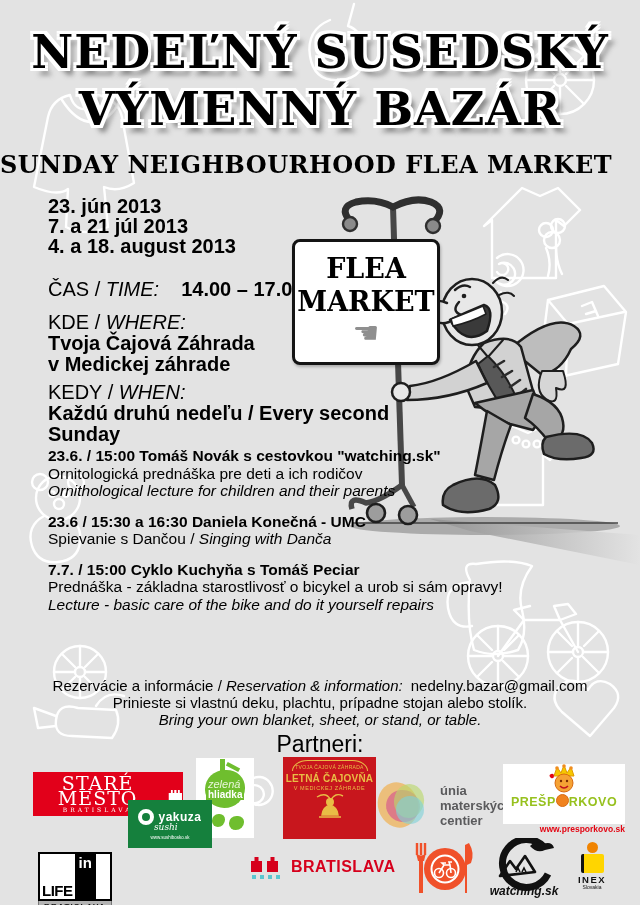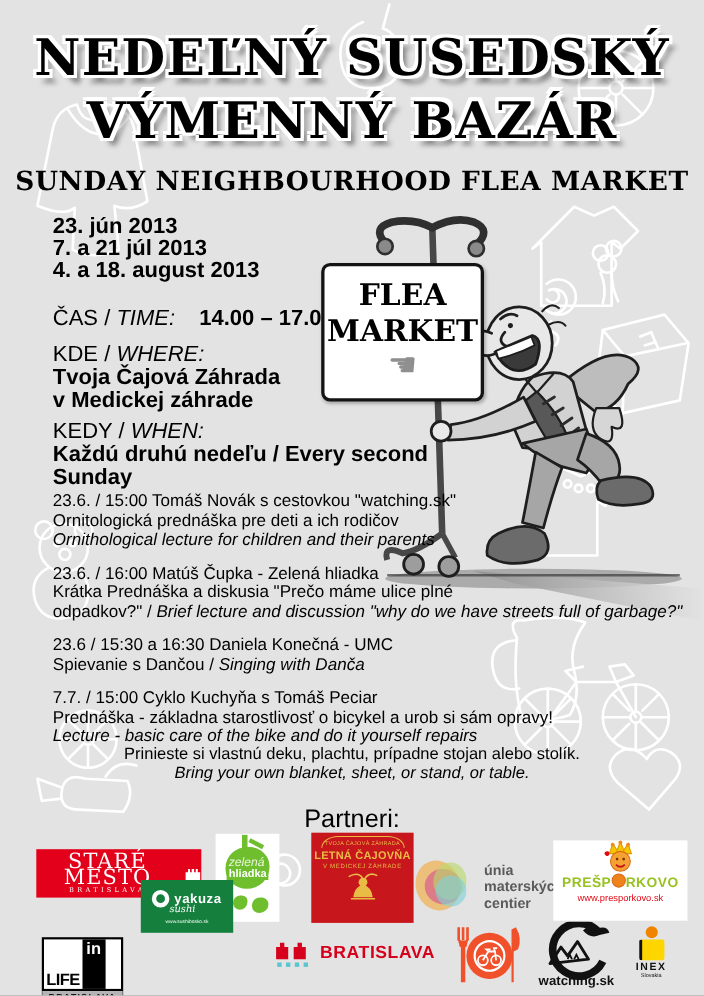--- a/index.html
+++ b/index.html
@@ -14,36 +14,36 @@
   .doodles{position:absolute;left:0;top:0;z-index:0;}
   .doodles *{stroke:#ffffff;fill:none;stroke-width:2.4;stroke-linecap:round;stroke-linejoin:round;}
 
   
   .title{left:0;right:0;top:24px;text-align:center;z-index:3;
     font-family:"DejaVu Serif",serif;font-weight:bold;color:#000;
     font-size:46px;line-height:57px;letter-spacing:1px;
     text-shadow:-3px -3px 0 #fff,3px -3px 0 #fff,-3px 3px 0 #fff,3px 3px 0 #fff,
                  0 -3px 0 #fff,0 3px 0 #fff,-3px 0 0 #fff,3px 0 0 #fff,
                  6px 7px 5px rgba(60,60,60,.55);}
-  .subtitle{left:0;right:0;top:150px;text-align:center;z-index:3;
+  .subtitle{left:0;right:0;top:150px;text-align:left;z-index:3;
     font-family:"DejaVu Serif",serif;font-weight:bold;color:#000;font-size:24px;letter-spacing:0.5px;}
 
   
   .info{left:48px;z-index:4;color:#000;}
   .dates{top:196px;font-size:20px;font-weight:bold;line-height:20px;}
   .dates div{margin-bottom:0px;}
   .time{top:278px;font-size:20px;line-height:22px;}
   .time .val{font-weight:bold;margin-left:22px;}
   .where{top:312px;font-size:20px;line-height:21px;}
   .when{top:382px;font-size:20px;line-height:21px;}
 
   
   .events{left:48px;top:447px;z-index:4;font-size:15.5px;line-height:17.5px;color:#000;width:592px;}
   .event{margin-bottom:13px;}
-  .ev-title{font-weight:normal;}
+  .ev-title{font-weight:bold;}
 
   
   .sign{left:292px;top:239px;width:142px;height:110px;background:#fff;border:3px solid #141414;
     border-radius:8px;z-index:5;text-align:center;font-family:"DejaVu Serif",serif;font-weight:bold;
     font-size:27px;line-height:33px;color:#000;padding-top:10px;box-shadow:1px 2px 3px rgba(0,0,0,.25);}
   .sign .hand{font-size:30px;line-height:30px;color:#8f8f8f;font-family:"DejaVu Sans",sans-serif;font-weight:normal;}
 
   
   .cartoon{position:absolute;left:280px;top:185px;z-index:2;}
 
@@ -77,25 +77,25 @@
 
   .p-umc{left:378px;top:780px;z-index:4;display:flex;align-items:center;gap:10px;}
   .umc-icon{position:relative;width:52px;height:50px;}
   .umc-icon span{position:absolute;border-radius:50%;opacity:.62;}
   .umc-o{left:0;top:2px;width:40px;height:46px;background:#f2a93b;transform:rotate(-18deg);}
   .umc-p{left:8px;top:10px;width:34px;height:32px;background:#d4508e;transform:rotate(14deg);}
   .umc-g{left:16px;top:4px;width:30px;height:34px;background:#b9d86a;transform:rotate(8deg);}
   .umc-c{left:18px;top:16px;width:28px;height:28px;background:#7fd2d8;}
   .umc-text{color:#5a5a5c;font-weight:bold;font-size:13px;line-height:15px;}
 
-  .p-presp{left:503px;top:764px;width:122px;height:73px;background:#fff;z-index:4;text-align:center;}
+  .p-presp{left:503px;top:764px;width:122px;height:60px;background:#fff;z-index:4;text-align:center;}
   .pp-crown{height:30px;position:relative;}
   .pp-name{font-size:12.5px;font-weight:bold;color:#97c11f;letter-spacing:.5px;line-height:13px;}
   .pp-face{display:inline-block;width:11px;height:11px;border-radius:50%;background:#f0821e;border:1px solid #d86a10;vertical-align:-1px;}
-  .pp-url{font-size:8.5px;font-weight:normal;color:#e30613;margin-top:2px;}
+  .pp-url{font-size:8.5px;font-weight:bold;color:#e30613;margin-top:15px;text-align:right;}
 
   
   .p-lifein{left:38px;top:852px;width:74px;z-index:4;}
   .lf-row1{display:flex;border:2px solid #000;background:#fff;}
   .lf-life{font-weight:bold;font-size:15px;color:#000;padding:0 2px;letter-spacing:-.5px;margin-top:28px;}
   .lf-in{font-weight:bold;font-size:15px;color:#fff;background:#000;padding:0 4px;}
   .lf-city{background:#b3b3b3;border:1px solid #777;border-top:none;color:#111;font-weight:bold;font-size:8px;
     text-align:center;letter-spacing:1.2px;padding:1px 0;}
 
   .p-yakuza{left:128px;top:800px;width:84px;height:48px;background:#15803d;z-index:4;color:#fff;text-align:center;}
@@ -103,21 +103,21 @@
   .yk-icon{width:8px;height:8px;border:4px solid #fff;border-radius:50%;}
   .yk-name{font-weight:bold;font-size:12px;letter-spacing:.5px;}
   .yk-sub{font-style:italic;font-size:9px;margin:-3px 0 0 26px;text-align:left;font-family:"DejaVu Serif",serif;}
   .yk-url{font-size:4.5px;margin-top:3px;}
 
   .p-hh{left:250px;top:853px;z-index:4;display:flex;align-items:center;gap:9px;}
   .hh-city{color:#d6001c;font-weight:bold;font-size:16px;letter-spacing:.5px;}
 
   .p-plate{left:413px;top:841px;z-index:4;}
   .p-watch{left:486px;top:838px;z-index:4;text-align:center;}
-  .wt-name{font-weight:bold;font-size:12px;color:#111;margin-top:-8px;}
+  .wt-name{font-weight:bold;font-size:12px;color:#111;margin-top:-8px;font-style:italic;}
 
   .p-inex{left:570px;top:842px;width:44px;z-index:4;text-align:center;}
   .ix-dot{width:11px;height:11px;border-radius:50%;background:#f08300;margin:0 auto;}
   .ix-sq{width:20px;height:19px;background:#ffd500;border-left:3px solid #111;border-radius:2px;margin:1px auto 2px;}
   .ix-name{font-weight:bold;font-size:9.5px;letter-spacing:1.5px;color:#111;line-height:9px;}
   .ix-sub{font-size:5px;color:#111;line-height:6px;}
 </style>
 </head>
 <body>
 
@@ -285,36 +285,34 @@
     </g>
   </svg>
 
   <section class="abs events">
     <div class="event">
       <div class="ev-title">23.6. / 15:00 Tomáš Novák s cestovkou "watching.sk"</div>
       <div>Ornitologická prednáška pre deti a ich rodičov</div>
       <div class="i">Ornithological lecture for children and their parents</div>
     </div>
     <div class="event">
-      <div class="ev-title">23.6. / 16:00 Matúš Čupka - Zelená hliadka</div>
-      <div>Krátka Prednáška a diskusia "Prečo máme ulice plné</div>
-      <div><span>odpadkov?" / </span><span class="i">Brief lecture and discussion "why do we have streets full of garbage?"</span></div>
-    </div>
-    <div class="event">
       <div class="ev-title">23.6 / 15:30 a 16:30 Daniela Konečná - UMC</div>
       <div><span>Spievanie s Dančou / </span><span class="i">Singing with Danča</span></div>
     </div>
     <div class="event">
       <div class="ev-title">7.7. / 15:00 Cyklo Kuchyňa s Tomáš Peciar</div>
       <div>Prednáška - základna starostlivosť o bicykel a urob si sám opravy!</div>
       <div class="i">Lecture - basic care of the bike and do it yourself repairs</div>
     </div>
   </section>
 
   <section class="abs reservation">
+    <div>
+      <span>Rezervácie a informácie / </span><span class="i">Reservation &amp; information:</span><span class="email">nedelny.bazar@gmail.com</span>
+    </div>
     <div>Prinieste si vlastnú deku, plachtu, prípadne stojan alebo stolík.</div>
     <div class="i">Bring your own blanket, sheet, or stand, or table.</div>
   </section>
 
   <div class="abs partners-label">Partneri:</div>
 
   <div class="abs p-stare">
     <div class="sm-text">
       <div class="sm-name">STARÉ MESTO</div>
       <div class="sm-city">BRATISLAVA</div>

